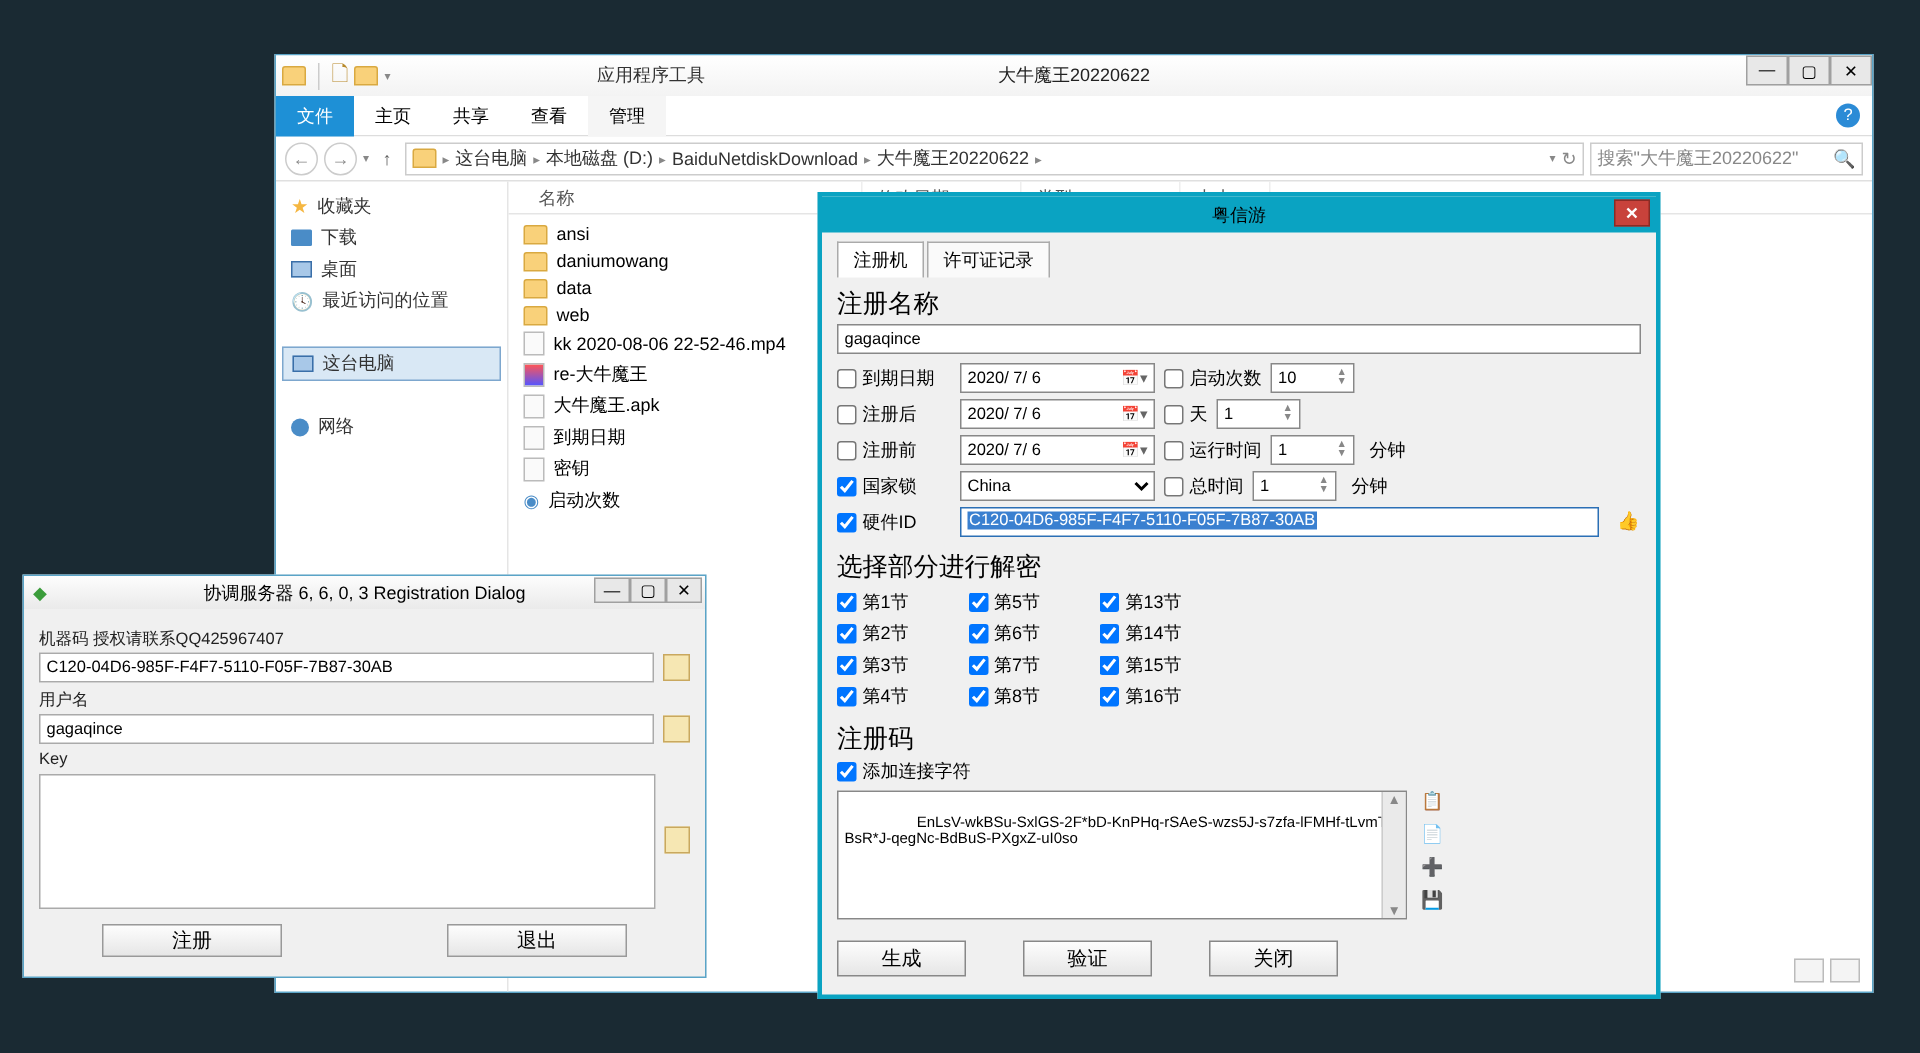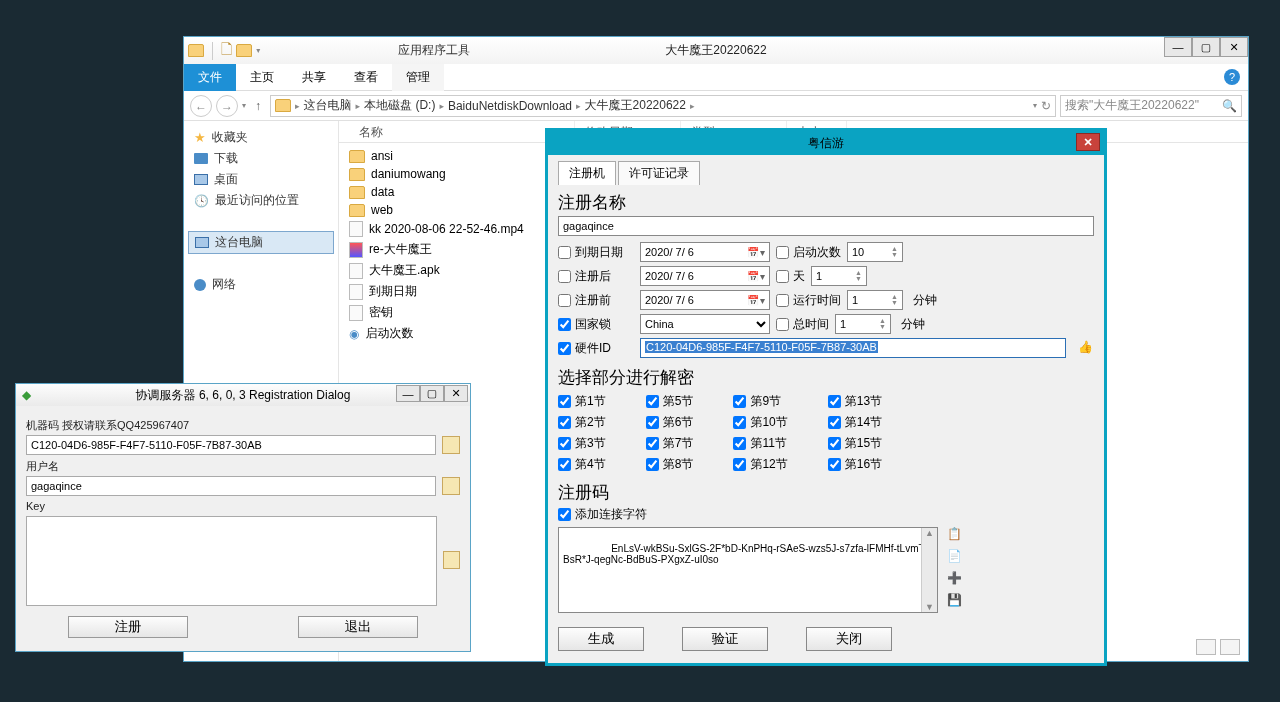--- a/index.html
+++ b/index.html
@@ -415,38 +415,20 @@
             <span>第7节</span>
           </label>
         <label class="sec-cb">
             <input type="checkbox" checked="" style="">
             <span>第8节</span>
           </label>
       </div>
       <div class="sec-col">
         <label class="sec-cb">
             <input type="checkbox" checked="" style="">
-            <span>第9节</span>
-          </label>
-        <label class="sec-cb">
-            <input type="checkbox" checked="" style="">
-            <span>第10节</span>
-          </label>
-        <label class="sec-cb">
-            <input type="checkbox" checked="" style="">
-            <span>第11节</span>
-          </label>
-        <label class="sec-cb">
-            <input type="checkbox" checked="" style="">
-            <span>第12节</span>
-          </label>
-      </div>
-      <div class="sec-col">
-        <label class="sec-cb">
-            <input type="checkbox" checked="" style="">
             <span>第13节</span>
           </label>
         <label class="sec-cb">
             <input type="checkbox" checked="" style="">
             <span>第14节</span>
           </label>
         <label class="sec-cb">
             <input type="checkbox" checked="" style="">
             <span>第15节</span>
           </label>

